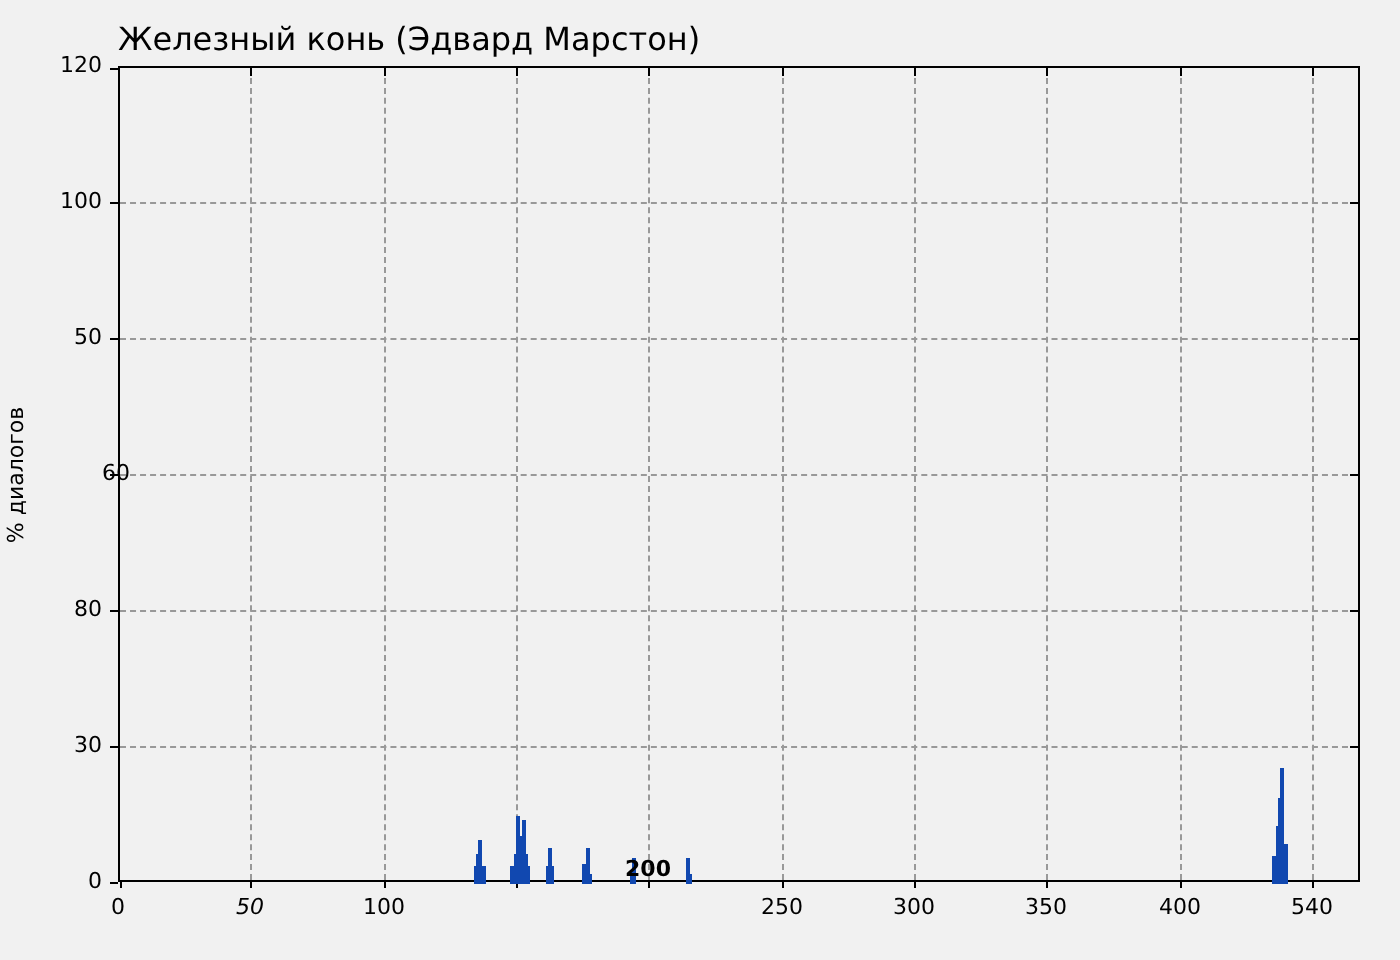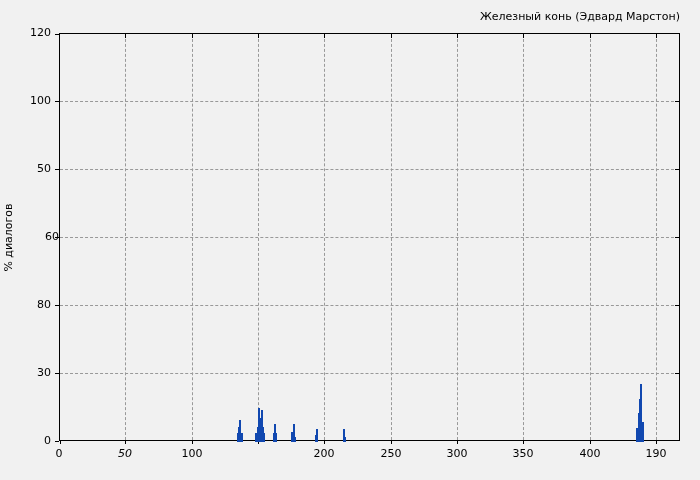--- a/index.html
+++ b/index.html
@@ -10,22 +10,22 @@
     color: #000;
     overflow: hidden;
   }
   #chart {
     position: relative;
     width: 700px; height: 480px;
   }
   .chart-title {
     position: absolute;
     left: 59px; top: 10px; width: 621px;
-    text-align: right;
-    font-size: 11px;
+    text-align: left;
+    font-size: 16px;
   }
   #plot-area {
     position: absolute;
     left: 59px; top: 33px;
     width: 621px; height: 408px;
     border: 1px solid #000;
     background: #f1f1f1;
   }
   .gridline-v {
     position: absolute; top: 0; bottom: 0; width: 0;
@@ -153,26 +153,26 @@
       <div class="bar" style="left: 579px; width: 2px; top: 365px; height: 43px; background: rgb(17, 72, 176);"></div>
       <div class="bar" style="left: 580px; width: 2px; top: 350px; height: 58px; background: rgb(17, 72, 176);"></div>
       <div class="bar" style="left: 582px; width: 2px; top: 388px; height: 20px; background: rgb(17, 72, 176);"></div>
     </div>
 
   <div class="y-axis-title">% диалогов</div>
 <div class="x-tick-label" style="left: 37px; top: 447px;">0</div>
     <div class="x-tick-label" style="left: 103px; top: 447px; font-style: italic;">50</div>
     <div class="x-tick-label" style="left: 170px; top: 447px;">100</div>
     <div class="x-tick-label" style="left: 236px; top: 459px; margin-top: 36px;">150</div>
-    <div class="x-tick-label" style="left: 302px; top: 447px;">200</div>
+    <div class="x-tick-label" style="left: 302px; top: 428px; font-weight: bold;">200</div>
     <div class="x-tick-label" style="left: 369px; top: 447px;">250</div>
     <div class="x-tick-label" style="left: 435px; top: 447px;">300</div>
     <div class="x-tick-label" style="left: 501px; top: 447px;">350</div>
     <div class="x-tick-label" style="left: 568px; top: 447px;">400</div>
-    <div class="x-tick-label" style="left: 634px; top: 447px;">190</div>
+    <div class="x-tick-label" style="left: 634px; top: 447px;">540</div>
     <div class="y-tick-label" style="left: 11px; top: 434px;">0</div>
     <div class="y-tick-label" style="left: 11px; top: 366px;">30</div>
     <div class="y-tick-label" style="left: 11px; top: 298px;">80</div>
-    <div class="y-tick-label" style="left: 19px; top: 230px;">60</div>
+    <div class="y-tick-label" style="left: 25px; top: 230px;">60</div>
     <div class="y-tick-label" style="left: 11px; top: 162px;">50</div>
     <div class="y-tick-label" style="left: 11px; top: 94px;">100</div>
     <div class="y-tick-label" style="left: 11px; top: 26px;">120</div>
   </div>
 
 </body></html>

